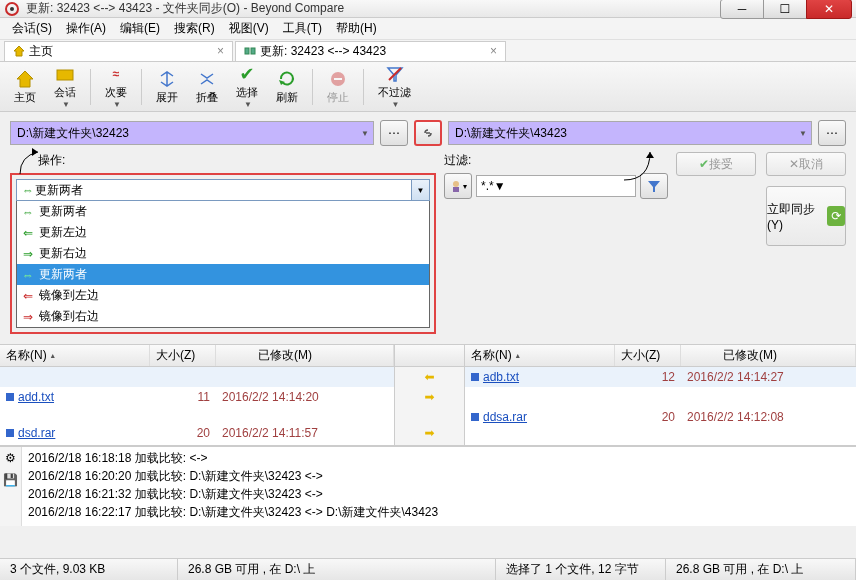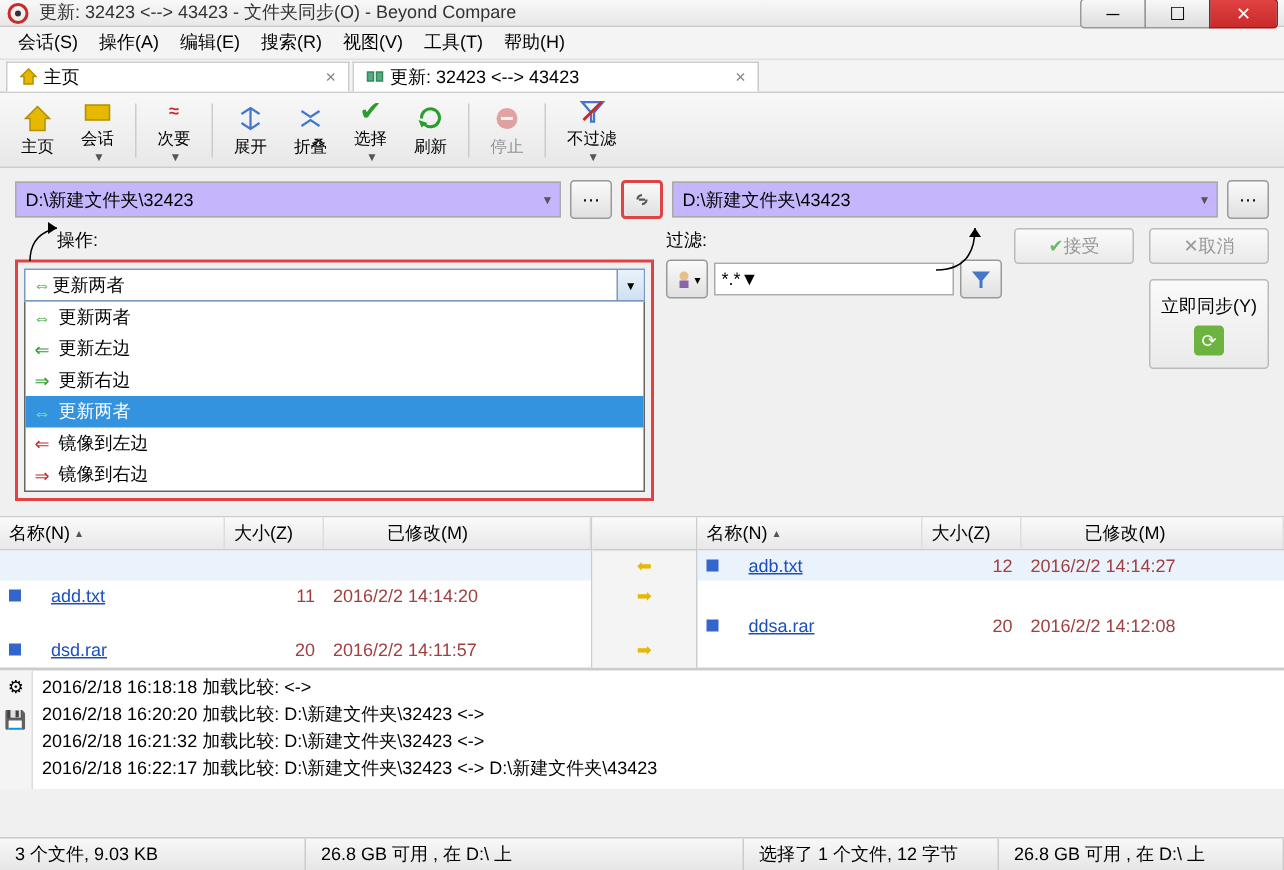--- a/index.html
+++ b/index.html
@@ -43,39 +43,39 @@
 .dd-item { padding: 2px 4px; display: flex; align-items: center; gap: 4px; cursor: pointer; }
 .dd-item.selected { background: #3393df; color: #fff; }
 .dd-icon { width: 14px; display: inline-flex; justify-content: center; }
 
 .filter-col { flex: 1; }
 .filter-input { height: 22px; border: 1px solid #aaa; background: #fff; display: flex; align-items: center; padding: 0 4px; position: relative; width: 160px; }
 
 .right-actions { display: flex; flex-direction: column; align-items: flex-end; gap: 10px; }
 .act-row { display: flex; gap: 10px; }
 .big-btn { width: 80px; height: 24px; border: 1px solid #bbb; background: linear-gradient(#fafafa,#eaeaea); display: flex; align-items: center; justify-content: center; border-radius: 3px; cursor: pointer; color: #999; }
-.sync-btn { width: 80px; height: 60px; border: 1px solid #bbb; background: linear-gradient(#fafafa,#eaeaea); display: flex; flex-direction: column; align-items: center; justify-content: center; border-radius: 3px; cursor: pointer; gap: 4px; }
+.sync-btn { width: 80px; height: 60px; border: 1px solid #bbb; background: linear-gradient(#fafafa,#eaeaea); display: flex; flex-direction: row; align-items: center; justify-content: center; border-radius: 3px; cursor: pointer; gap: 4px; }
 .sync-icon { width: 20px; height: 20px; background: #6db33f; border-radius: 3px; display: flex; align-items: center; justify-content: center; color: #fff; }
 
 .arrow-curve { position: absolute; pointer-events: none; }
 
 .grids { display: flex; height: 102px; border-top: 1px solid #ccc; border-bottom: 1px solid #ccc; background: #fff; }
 .grid-left { width: 395px; border-right: 1px solid #ccc; display: flex; flex-direction: column; }
 .grid-mid { width: 70px; border-right: 1px solid #ccc; background: #f4f4f4; display: flex; flex-direction: column; }
 .grid-right { flex: 1; display: flex; flex-direction: column; }
 .grid-head { height: 22px; background: linear-gradient(#fafafa,#e8e8e8); display: flex; border-bottom: 1px solid #ccc; }
 .gh-cell { padding: 3px 6px; border-right: 1px solid #ddd; display: flex; align-items: center; gap: 4px; }
 .gh-name { flex: 0 0 150px; }
 .gh-size { flex: 0 0 66px; }
 .gh-mod { flex: 1; margin-left: 36px; }
 .sort-caret { font-size: 8px; color: #555; }
 .grid-body { flex: 1; overflow: auto; }
 .g-row { height: 20px; display: flex; align-items: center; }
 .g-row.hl { background: #eaf2fb; }
-.gc-name { flex: 0 0 150px; padding-left: 6px; display: flex; align-items: center; gap: 20px; }
+.gc-name { flex: 0 0 150px; padding-left: 6px; display: flex; align-items: center; gap: 4px; }
 .gc-size { flex: 0 0 66px; text-align: right; padding-right: 6px; color: #a04040; }
 .gc-mod { flex: 1; padding-left: 6px; color: #a04040; }
 .blue-dot { width: 8px; height: 8px; background: #3366cc; display: inline-block; }
 .link { color: #1a4fbf; text-decoration: underline; cursor: pointer; }
 .mid-head { height: 22px; background: linear-gradient(#fafafa,#e8e8e8); border-bottom: 1px solid #ccc; }
 .mid-row { height: 20px; display: flex; align-items: center; justify-content: center; gap: 8px; }
 .arrow-btn { cursor: pointer; }
 
 .log-area { display: flex; height: 80px; border-top: 1px solid #ccc; background: #fff; }
 .log-icons { width: 22px; background: #f4f4f4; display: flex; flex-direction: column; align-items: center; padding-top: 4px; gap: 8px; border-right: 1px solid #ddd; }
@@ -418,17 +418,17 @@
   </div>
   <div class="log-lines">
     <div class="log-line">2016/2/18 16:18:18  加载比较:  &lt;-&gt;</div>
     <div class="log-line">2016/2/18 16:20:20  加载比较: D:\新建文件夹\32423  &lt;-&gt;</div>
     <div class="log-line">2016/2/18 16:21:32  加载比较: D:\新建文件夹\32423  &lt;-&gt;</div>
     <div class="log-line">2016/2/18 16:22:17  加载比较: D:\新建文件夹\32423  &lt;-&gt;  D:\新建文件夹\43423</div>
   </div>
 </div>
 
 <div class="statusbar">
-  <div class="sb-cell" style="width:204px">3 个文件, 9.03 KB</div>
+  <div class="sb-cell" style="width:178px">3 个文件, 9.03 KB</div>
   <div class="sb-cell grow">26.8 GB 可用 , 在 D:\ 上</div>
   <div class="sb-cell" style="width:170px">选择了 1 个文件, 12 字节</div>
   <div class="sb-cell" style="width:190px">26.8 GB 可用 , 在 D:\ 上</div>
 </div>
 
 </body></html>

